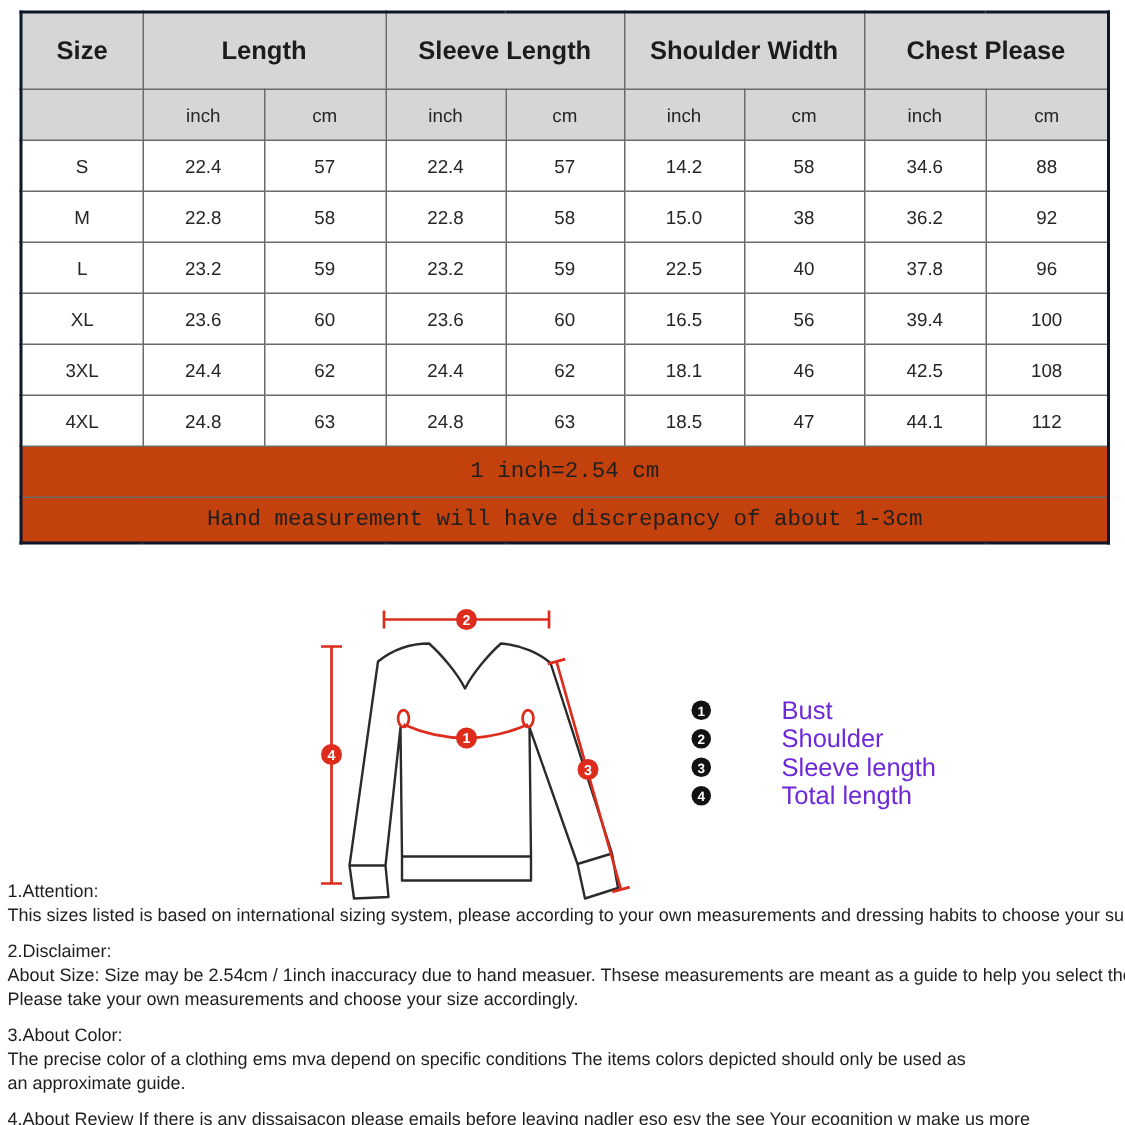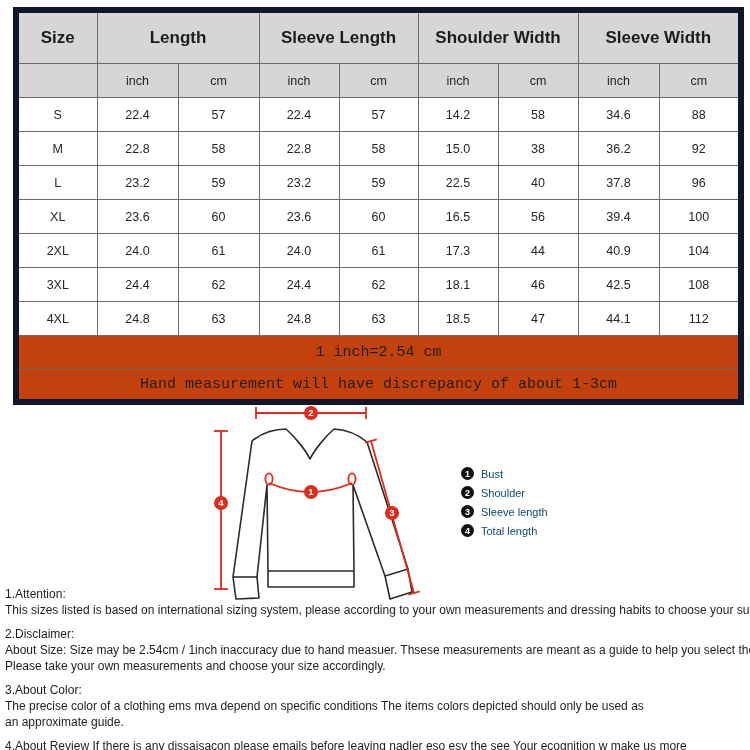--- a/index.html
+++ b/index.html
@@ -2,40 +2,40 @@
 <html><head>
 <meta charset="utf-8">
 <style>
   html,body{margin:0;padding:0;background:#fff;}
   .sheet{position:relative;width:750px;height:750px;background:#ffffff;overflow:hidden;
          font-family:"Liberation Sans",sans-serif;color:#222;}
 
   
   table.size-chart{position:absolute;left:13px;top:7px;width:725px;
     border-collapse:collapse;table-layout:fixed;
-    border:6px solid #0f172a;}
+    border:2px solid #0f172a;}
   table.size-chart td,table.size-chart th{
     border:1px solid #6b6b6b;text-align:center;vertical-align:middle;
     padding:0;color:#262626;}
   tr.hdr-main th{height:50px;background:#d6d6d6;font-size:17px;font-weight:bold;
     font-family:"Liberation Sans",sans-serif;color:#1c1c1c;}
   tr.hdr-units td{height:33px;background:#d6d6d6;font-size:12.5px;text-align:center;}
   tr.data-row td{height:33px;font-size:12.5px;background:#fff;}
   tr.foot-row td{height:33px;background:#c2410c;
     font-family:"Liberation Mono","DejaVu Sans Mono",monospace;font-size:15px;color:#1f1f1f;}
   tr.foot-row.last td{height:29px;}
 
   
   .diagram-svg{position:absolute;left:0;top:400px;width:750px;height:205px;pointer-events:none;}
   .legend{position:absolute;left:461px;top:464px;}
   .legend-row{display:flex;align-items:center;height:19px;}
   .legend-dot{width:13px;height:13px;border-radius:50%;background:#111;color:#fff;
     font-size:9px;font-weight:bold;display:flex;align-items:center;justify-content:center;
     margin-right:7px;flex:0 0 auto;}
-  .legend-label{font-size:11px;color:#0c4a6e;white-space:nowrap;}
+  .legend-label{font-size:17px;color:#6d28d9;white-space:nowrap;margin-left:40px;}
 
   
   .notes{position:absolute;left:5px;top:586px;width:742px;font-size:12px;line-height:16px;color:#1e1e1e;}
   .note-section{margin:0 0 8px 0;}
   .note-line{white-space:nowrap;}
 </style>
 </head>
 <body>
 
 <div class="sheet">
@@ -51,21 +51,21 @@
       <col style="width:80px">
         <col style="width:81px">
         <col style="width:82px">
     </colgroup>
     <tbody>
       <tr class="hdr-main">
         <th>Size</th>
         <th colspan="2">Length</th>
         <th colspan="2">Sleeve Length</th>
         <th colspan="2">Shoulder Width</th>
-        <th colspan="2">Sleeve Width</th>
+        <th colspan="2">Chest Please</th>
       </tr>
       <tr class="hdr-units">
         <td></td>
         <td>inch</td>
         <td>cm</td>
         <td>inch</td>
         <td>cm</td>
         <td>inch</td>
         <td>cm</td>
         <td>inch</td>
@@ -108,31 +108,20 @@
       <tr class="data-row">
         <td>XL</td>
         <td>23.6</td>
         <td>60</td>
         <td>23.6</td>
         <td>60</td>
         <td>16.5</td>
         <td>56</td>
         <td>39.4</td>
         <td>100</td>
-      </tr>
-      <tr class="data-row">
-        <td>2XL</td>
-        <td>24.0</td>
-        <td>61</td>
-        <td>24.0</td>
-        <td>61</td>
-        <td>17.3</td>
-        <td>44</td>
-        <td>40.9</td>
-        <td>104</td>
       </tr>
       <tr class="data-row">
         <td>3XL</td>
         <td>24.4</td>
         <td>62</td>
         <td>24.4</td>
         <td>62</td>
         <td>18.1</td>
         <td>46</td>
         <td>42.5</td>

